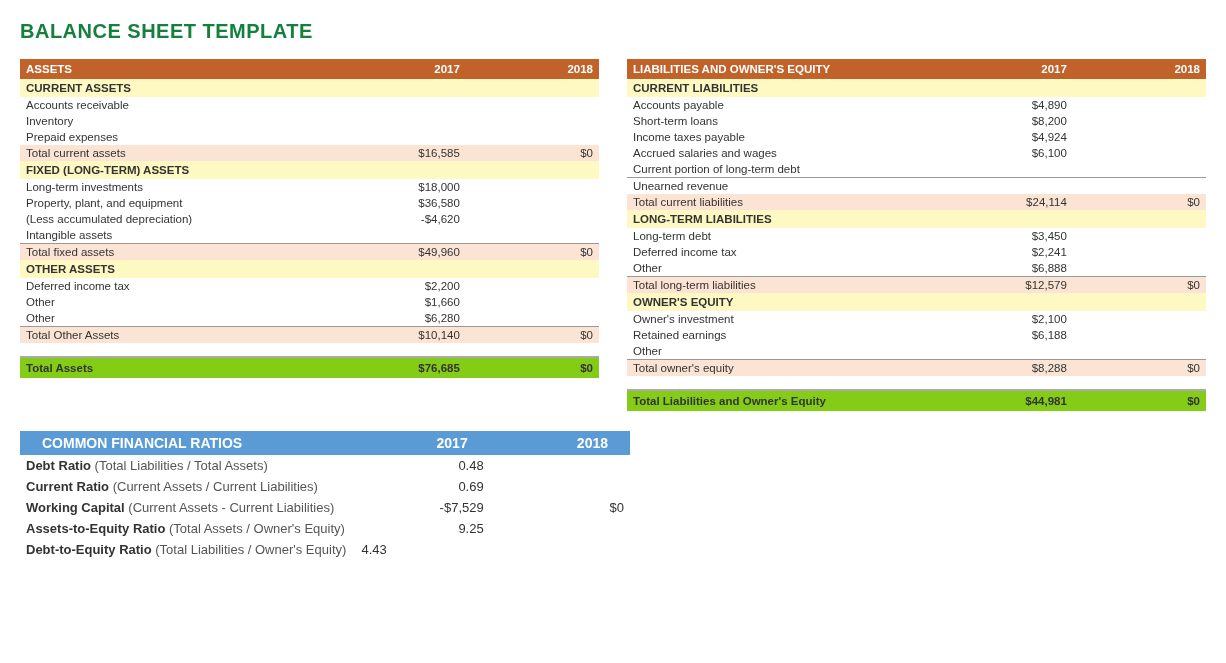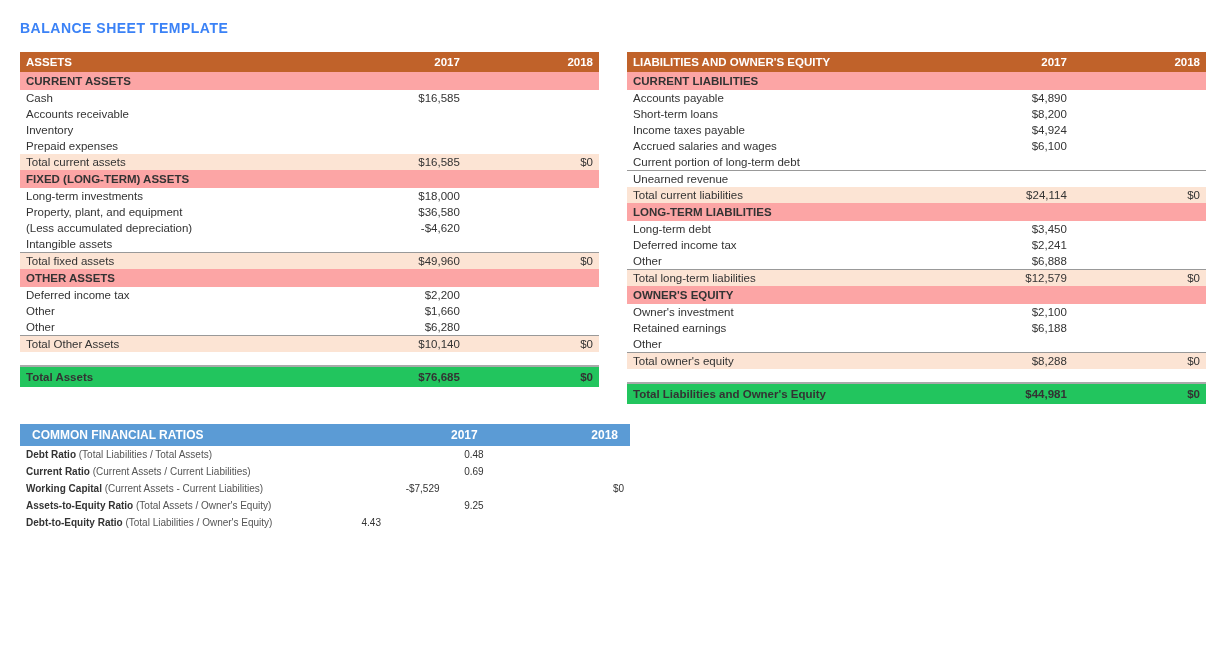--- a/index.html
+++ b/index.html
@@ -1,18 +1,18 @@
 <!DOCTYPE html>
 <html><head>
   <meta charset="utf-8">
   <style>
     * { margin: 0; padding: 0; box-sizing: border-box; }
     body { font-family: Arial, sans-serif; font-size: 12px; background: #fff; color: #333; padding: 20px; }
     
-    h1 { font-size: 14px; font-weight: bold; color: #3b82f6; margin-bottom: 16px; letter-spacing: 0.5px; }
+    h1 { font-size: 20px; font-weight: bold; color: #15803d; margin-bottom: 16px; letter-spacing: 0.5px; }
     
     .main-tables { display: flex; gap: 28px; margin-bottom: 20px; }
     
     .table-section { flex: 1; }
     
     table { width: 100%; border-collapse: collapse; }
     
     td { padding: 2px 6px; vertical-align: middle; font-size: 11.5px; }
     
     .header-row td {
@@ -25,60 +25,60 @@
     
     .header-row-blue td {
       background: #5b9bd5;
       color: #fff;
       font-weight: bold;
       font-size: 11.5px;
       padding: 4px 6px;
     }
     
     .section-header td {
-      background: #fca5a5;
+      background: #fef9c3;
       font-weight: bold;
       font-size: 11.5px;
       padding: 3px 6px;
     }
     
     .data-row td { padding: 2px 6px; background: #fff; }
     .data-row:nth-child(even) td { background: #fff; }
     
     .total-row td {
       background: #fce4d4;
       padding: 2px 6px;
       margin-top: 48px;
     }
     
     .grand-total-row td {
-      background: #22c55e;
+      background: #84cc16;
       font-weight: bold;
       padding: 4px 6px;
       border-top: 2px solid #aaa;
     }
     
     .col-label { width: 55%; }
     .col-2017 { width: 22%; text-align: right; }
     .col-2018 { width: 23%; text-align: right; }
     
     .underline-row td { border-bottom: 1px solid #999; }
     
     
     .ratios-section { margin-top: 10px; max-width: 610px; }
     
     .ratio-table { width: 100%; border-collapse: collapse; }
     .ratio-header td {
       background: #5b9bd5;
       color: #fff;
       font-weight: bold;
-      font-size: 12px;
-      padding: 4px 12px;
-    }
-    .ratio-row td { padding: 3px 6px; background: #fff; font-size: 10px; }
+      font-size: 14px;
+      padding: 4px 22px;
+    }
+    .ratio-row td { padding: 3px 6px; background: #fff; font-size: 13px; }
     .ratio-label { font-weight: bold; }
     .ratio-desc { font-weight: normal; color: #555; }
     
     .empty-row td { height: 14px; background: #fff; }
   </style>
 </head>
 <body>
 
 <h1>BALANCE SHEET TEMPLATE</h1>
 
@@ -90,25 +90,20 @@
           <tr class="header-row">
         <td class="col-label">ASSETS</td>
         <td class="col-2017">2017</td>
         <td class="col-2018">2018</td>
       </tr>
 
       <tr class="section-header">
         <td colspan="3">CURRENT ASSETS</td>
       </tr>
       <tr class="data-row">
-        <td>Cash</td>
-        <td class="col-2017">$16,585</td>
-        <td class="col-2018"></td>
-      </tr>
-      <tr class="data-row">
         <td>Accounts receivable</td>
         <td class="col-2017"></td>
         <td class="col-2018"></td>
       </tr>
       <tr class="data-row">
         <td>Inventory</td>
         <td class="col-2017"></td>
         <td class="col-2018"></td>
       </tr>
       <tr class="data-row">
@@ -317,21 +312,21 @@
       <td>
         <span class="ratio-label">Current Ratio</span><span class="ratio-desc"> (Current Assets / Current Liabilities)</span>
       </td>
       <td style="text-align:right">0.69</td>
       <td style="text-align:right"></td>
     </tr>
     <tr class="ratio-row">
       <td>
         <span class="ratio-label">Working Capital</span><span class="ratio-desc"> (Current Assets - Current Liabilities)</span>
       </td>
-      <td style="text-align:center">-$7,529</td>
+      <td style="text-align:right">-$7,529</td>
       <td style="text-align:right">$0</td>
     </tr>
     <tr class="ratio-row">
       <td>
         <span class="ratio-label">Assets-to-Equity Ratio</span><span class="ratio-desc"> (Total Assets / Owner's Equity)</span>
       </td>
       <td style="text-align:right">9.25</td>
       <td style="text-align:right"></td>
     </tr>
     <tr class="ratio-row">

